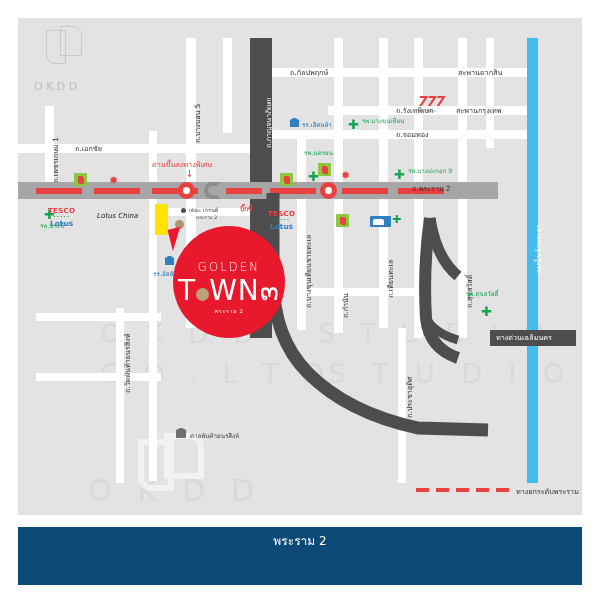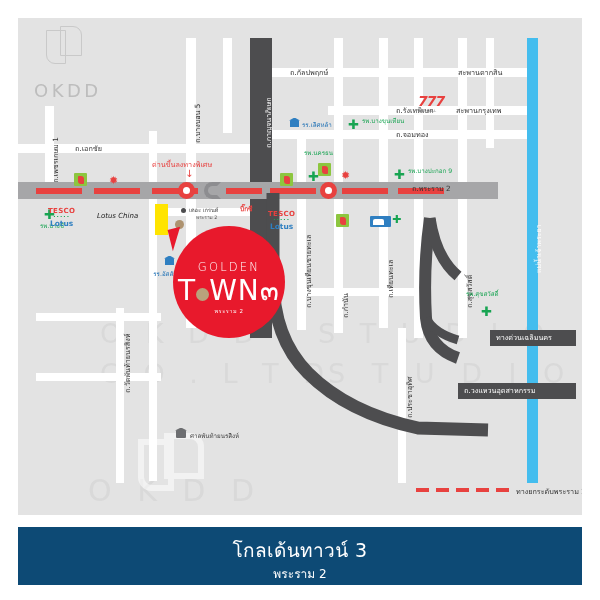--- a/index.html
+++ b/index.html
@@ -342,21 +342,21 @@
   .logo-box {
     position: absolute;
     left: 28px; top: 8px;
     width: 40px; height: 48px;
   }
   .logo-shape { position: absolute; border: 1.4px solid #c9c9c9; }
   .logo-text {
     position: absolute;
     left: 16px; top: 62px;
     color: #bdbdbd;
-    font-size: 18px;
+    font-size: 11px;
     letter-spacing: 3.5px;
   }
 
   
   #banner {
     position: absolute;
     left: 18px; top: 527px;
     width: 564px; height: 58px;
     background: #0d4a75;
     color: #ffffff;
@@ -463,23 +463,20 @@
     <svg style="position:absolute; left:0; top:0; width:564px; height:497px; overflow:visible;">
       <path d="M 255,175 L 255,260 Q 255,320 290,355 Q 330,395 400,410 L 470,412" stroke="#4d4d4f" stroke-width="13" fill="none" stroke-linecap="butt"></path>
       <path d="M 412,200 Q 405,250 408,300 Q 411,330 440,340" stroke="#4d4d4f" stroke-width="12" fill="none"></path>
       <path d="M 412,200 Q 418,240 440,258" stroke="#4d4d4f" stroke-width="11" fill="none"></path>
       <path d="M 408,300 Q 416,315 440,322" stroke="#4d4d4f" stroke-width="9" fill="none"></path>
     </svg>
 
     <div class="dk-band" style="left:472px; top:312px; width:86px; padding-left:6px;">
       <span style="left:6px;">ทางด่วนเฉลิมนคร</span>
     </div>
-    <div class="dk-band" style="left:440px; top:365px; width:118px; padding-left:6px;">
-      <span style="left:6px;">ถ.วงแหวนอุตสาหกรรม</span>
-    </div>
 
     <div class="poi-cross" style="left:26px; top:190px;">✚</div>
     <div class="poi-lbl-green" style="left:16px; top:204px; text-align:center; width:36px;">
       <span>รพ.บางขี</span>
     </div>
 
     <div class="brand" style="left:30px; top:190px;">
       <div class="tesco-1">TESCO</div>
       <div class="tesco-dots">•••••</div>
       <div class="tesco-2">Lotus</div>
@@ -568,17 +565,16 @@
       <div class="legend-dash" style="left:418px; top:470px;"></div>
       <div class="legend-dash" style="left:438px; top:470px;"></div>
       <div class="legend-dash" style="left:458px; top:470px;"></div>
       <div class="legend-dash" style="left:478px; top:470px;"></div>
     </div>
     <div class="legend-text" style="left:498px; top:468px;">ทางยกระดับพระราม 2</div>
 
   </div>
 
   <div id="banner">
-    <div class="b-title">โกลเด้นทาวน์ 3</div>
     <div class="b-sub">พระราม 2</div>
   </div>
 
 </div>
 
 </body></html>

